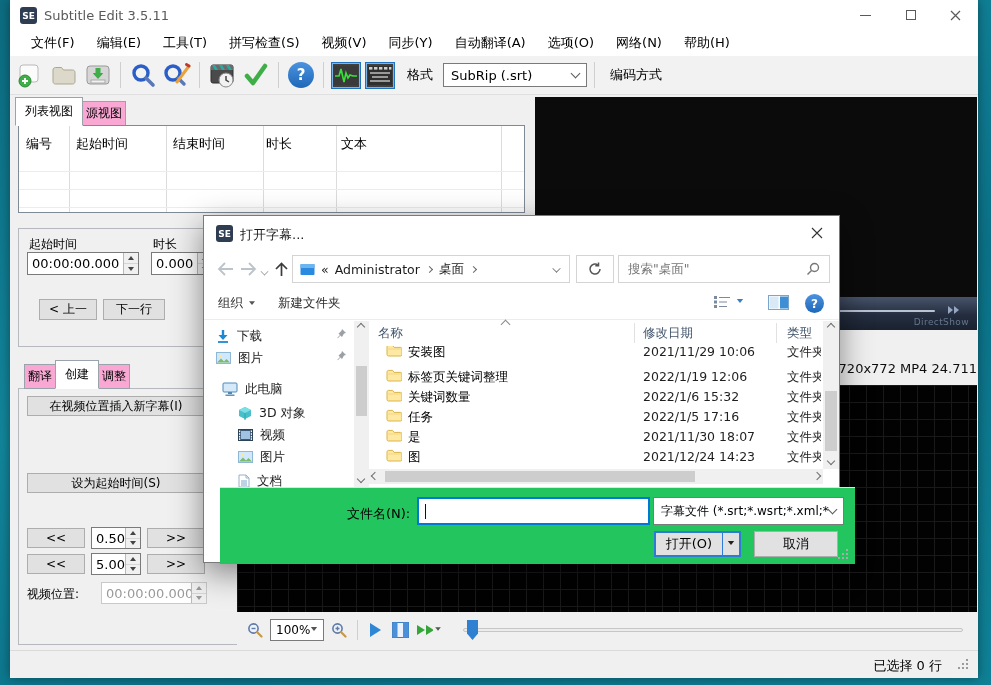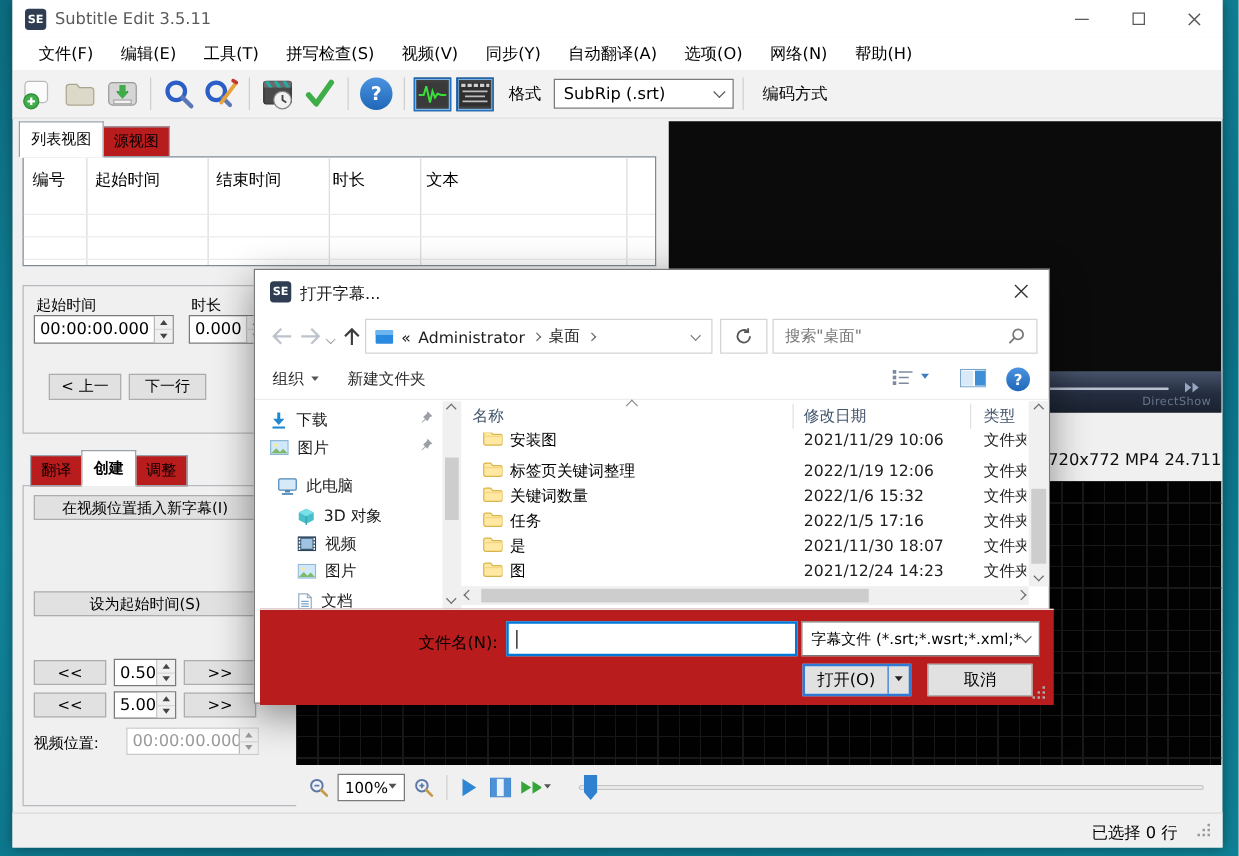--- a/index.html
+++ b/index.html
@@ -19,21 +19,21 @@
 .tbtn{display:flex;align-items:center;justify-content:center;width:30px;height:30px}
 .tsep{width:1px;height:26px;background:#cfcfcf;margin:0 3px}
 .toggle{width:30px;height:27px;background:#3f3f3f;border:1px solid #1e72c4;box-shadow:0 0 0 1px #7db4e8 inset;
  display:flex;align-items:center;justify-content:center}
 .tlabel{font-size:13px;margin:0 6px 0 8px}
 .combo{display:flex;align-items:center;background:#fff;border:1px solid #7a7a7a;height:24px;padding:0 7px;font-size:13px;white-space:nowrap;overflow:hidden}
 .chev{width:7px;height:7px;border-right:1.4px solid #5a5a5a;border-bottom:1.4px solid #5a5a5a;transform:rotate(45deg);flex:none}
 .combo .chev{margin-left:auto;margin-top:-3px}
 .caret{width:0;height:0;border:4px solid transparent;border-top:5px solid #555}
 .tabstrip{position:absolute;display:flex;align-items:flex-end}
-.tab{border:1px solid #9aa3ab;background:#b91c1c;padding:3px 8px;font-size:12px;margin-right:-1px;white-space:nowrap}
+.tab{border:1px solid #9aa3ab;background:#f9a8d4;padding:3px 3px;font-size:12px;margin-right:-1px;white-space:nowrap}
 .tab.active{background:#fff;padding:5px 9px;border-bottom-color:#fff;position:relative;z-index:2}
 .subtable{position:absolute;left:8px;top:125px;width:507px;height:88px;background:#fff;border:1px solid #7e8a96}
 .vline{position:absolute;top:0;bottom:0;width:1px;background:#dcdcdc}
 .hline{position:absolute;left:0;right:0;height:1px;background:#ececec}
 .thead{position:absolute;top:9px;font-size:13px;white-space:nowrap}
 .groupbox{position:absolute;border:1px solid #b6babe}
 .glabel{position:absolute;font-size:12px;white-space:nowrap}
 .spin{position:absolute;display:flex;border:1px solid #7a7a7a;background:#fff;height:23px}
 .spin .sval{flex:1;display:flex;align-items:center;padding-left:4px;font-size:13px;white-space:nowrap;overflow:hidden}
 .spin .sarr{width:15px;border-left:1px solid #b9b9b9;display:flex;flex-direction:column}
@@ -70,21 +70,21 @@
 .pin{position:absolute;left:132px}
 .fhead{position:absolute;font-size:12.5px;color:#41546b;white-space:nowrap}
 .frow-name{position:absolute;left:39px;white-space:nowrap}
 .frow-date{position:absolute;left:274px;white-space:nowrap;color:#1f1f1f}
 .frow-type{position:absolute;left:418px;white-space:nowrap;color:#1f1f1f}
 .frow{position:absolute;left:165px;width:452px;height:20px;font-size:12.5px;overflow:hidden}
 .frow .inner{position:absolute;left:0;top:0;width:100%;height:100%;display:block}
 .scroll{position:absolute;background:#f0f0f0}
 .sthumb{position:absolute;background:#cdcdcd}
 .sbchev{width:6px;height:6px;border-right:1.4px solid #6e6e6e;border-bottom:1.4px solid #6e6e6e}
-.dfooter{position:absolute;left:4px;top:271px;width:100%;height:77px;background:#b91c1c;border-top:1px solid #e2e2e2}
+.dfooter{position:absolute;left:16px;top:271px;width:100%;height:77px;background:#22c55e;border-top:1px solid #e2e2e2}
 .textbox{position:absolute;background:#fff;border:2px solid #0078d7}
 .tcaret{position:absolute;left:6px;top:5px;width:1px;height:15px;background:#111}
 .helpcircle{border-radius:50%;background:linear-gradient(#4b93e0,#1f68b8);color:#fff;font-weight:bold;display:flex;align-items:center;justify-content:center}
 .dgrip{position:absolute;right:7px;bottom:5px;width:2px;height:2px;background:#aaa;box-shadow:-4px 0 #aaa,0 -4px #aaa,-4px -4px #aaa,-8px 0 #aaa,0 -8px #aaa}
 </style>
 </head>
 <body>
 
 <div class="desktop">
  <div class="window">
@@ -253,21 +253,21 @@
               <b class="tri-dn"></b>
             </i>
           </span>
     </div>
     <div class="wbtn" style="left:20px;top:70px;width:58px;height:21px">&lt; 上一</div>
     <div class="wbtn" style="left:84px;top:70px;width:62px;height:21px">下一行</div>
   </div>
 
   <div class="tabstrip" style="left:14px;top:362px;height:27px;z-index:3">
     <span class="tab">翻译</span>
-    <span class="tab active" style="font-weight:bold">创建</span>
+    <span class="tab active" style="font-weight:normal">创建</span>
     <span class="tab">调整</span>
   </div>
 
   <div class="groupbox" style="left:8px;top:388px;width:224px;height:257px;background:#f0f0f0">
     <div class="wbtn" style="left:8px;top:7px;width:178px;height:20px">在视频位置插入新字幕(I)</div>
     <div class="wbtn" style="left:8px;top:84px;width:178px;height:20px">设为起始时间(S)</div>
 
     <div class="wbtn" style="left:8px;top:139px;width:58px;height:20px">&lt;&lt;</div>
     <div class="spin" style="left:72px;top:138px;width:50px;height:22px">
       <span class="sval">0.500</span>

